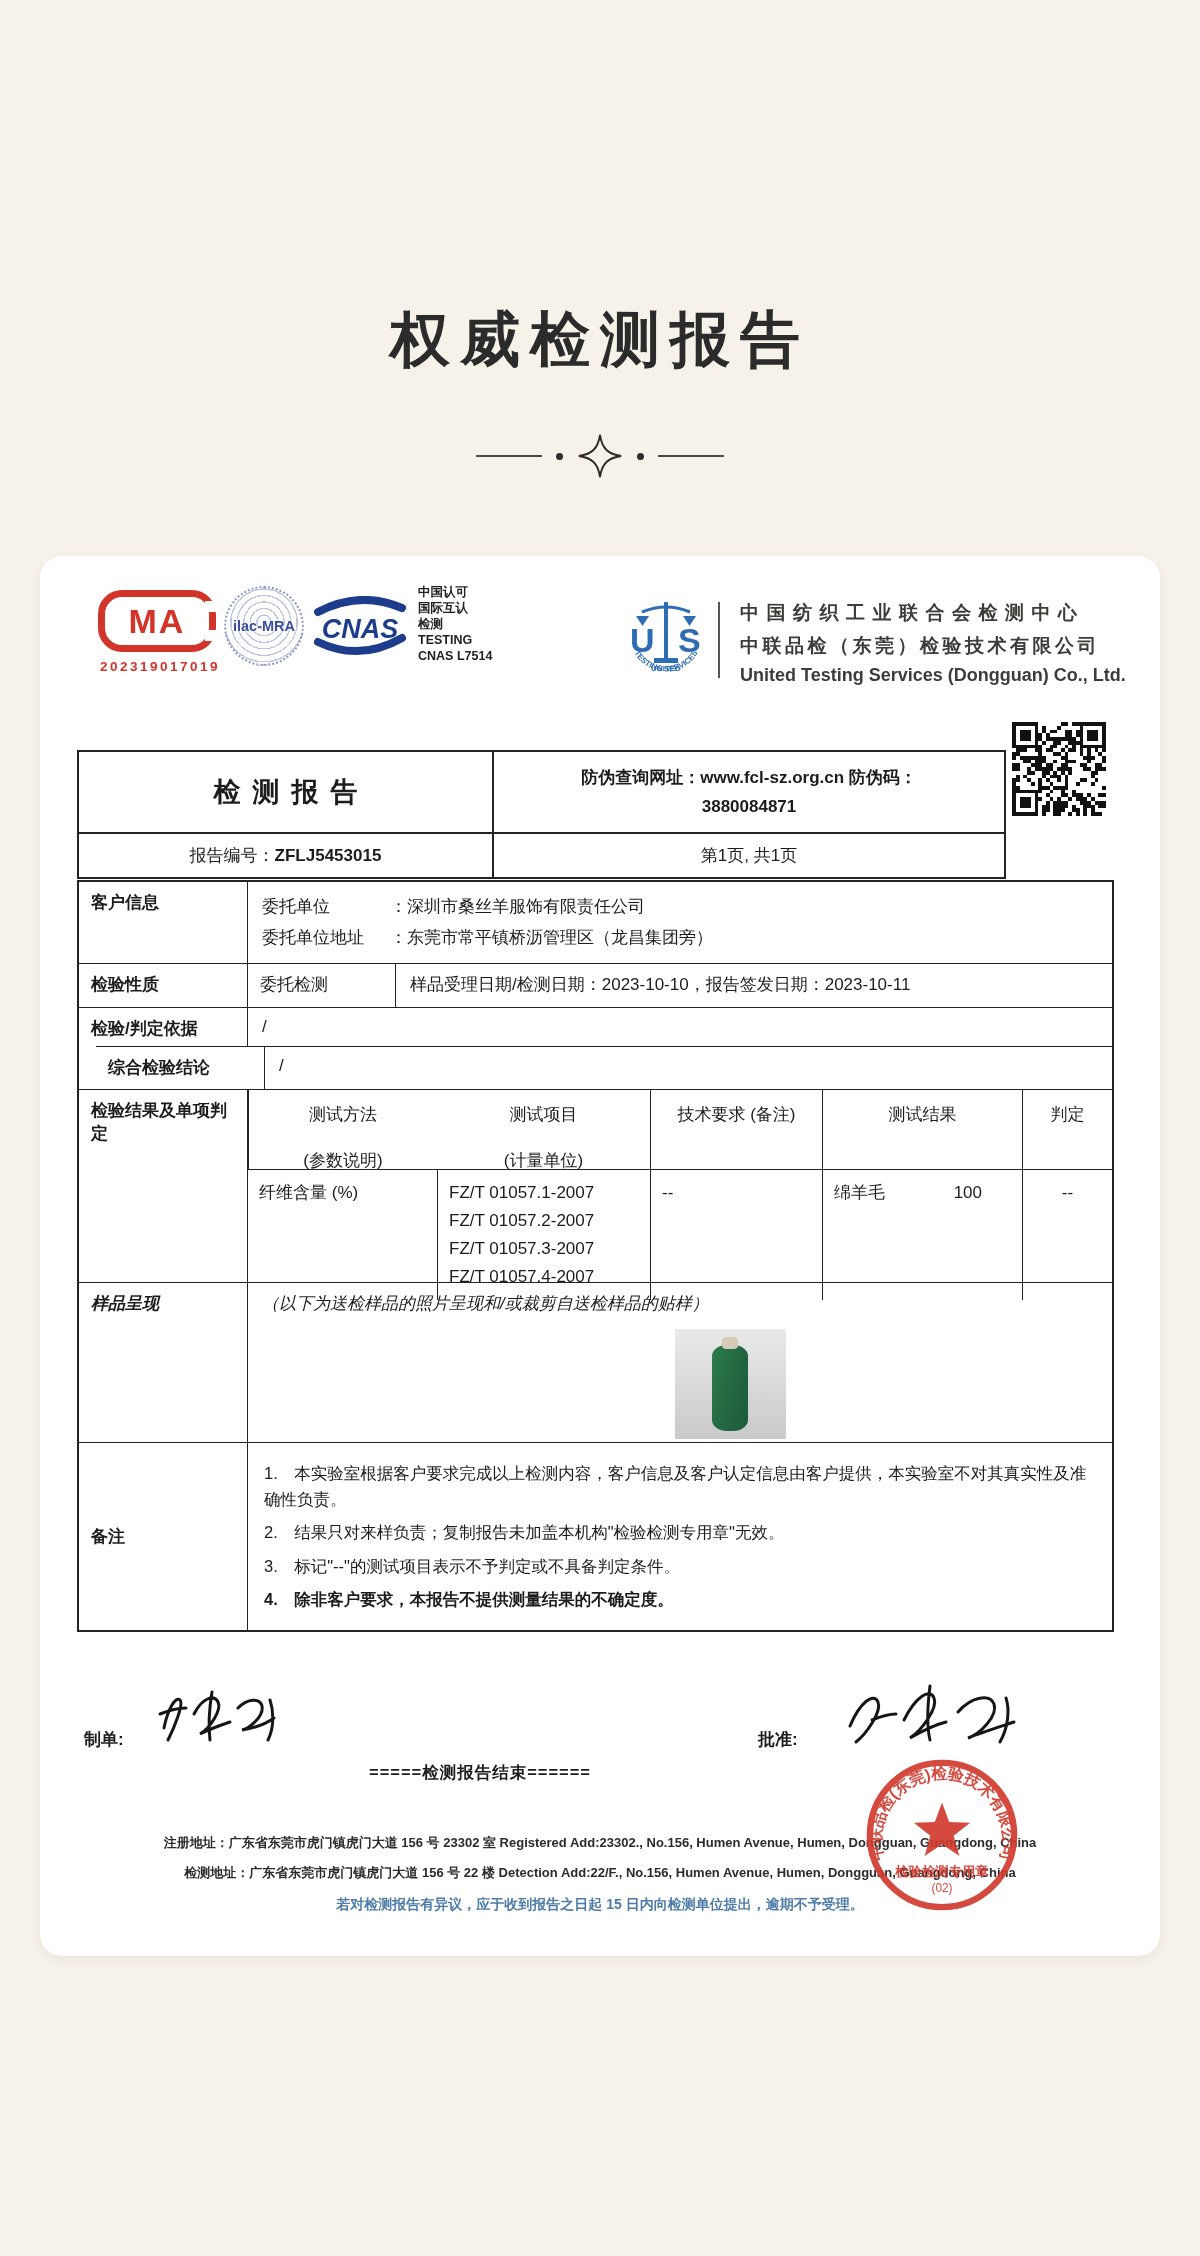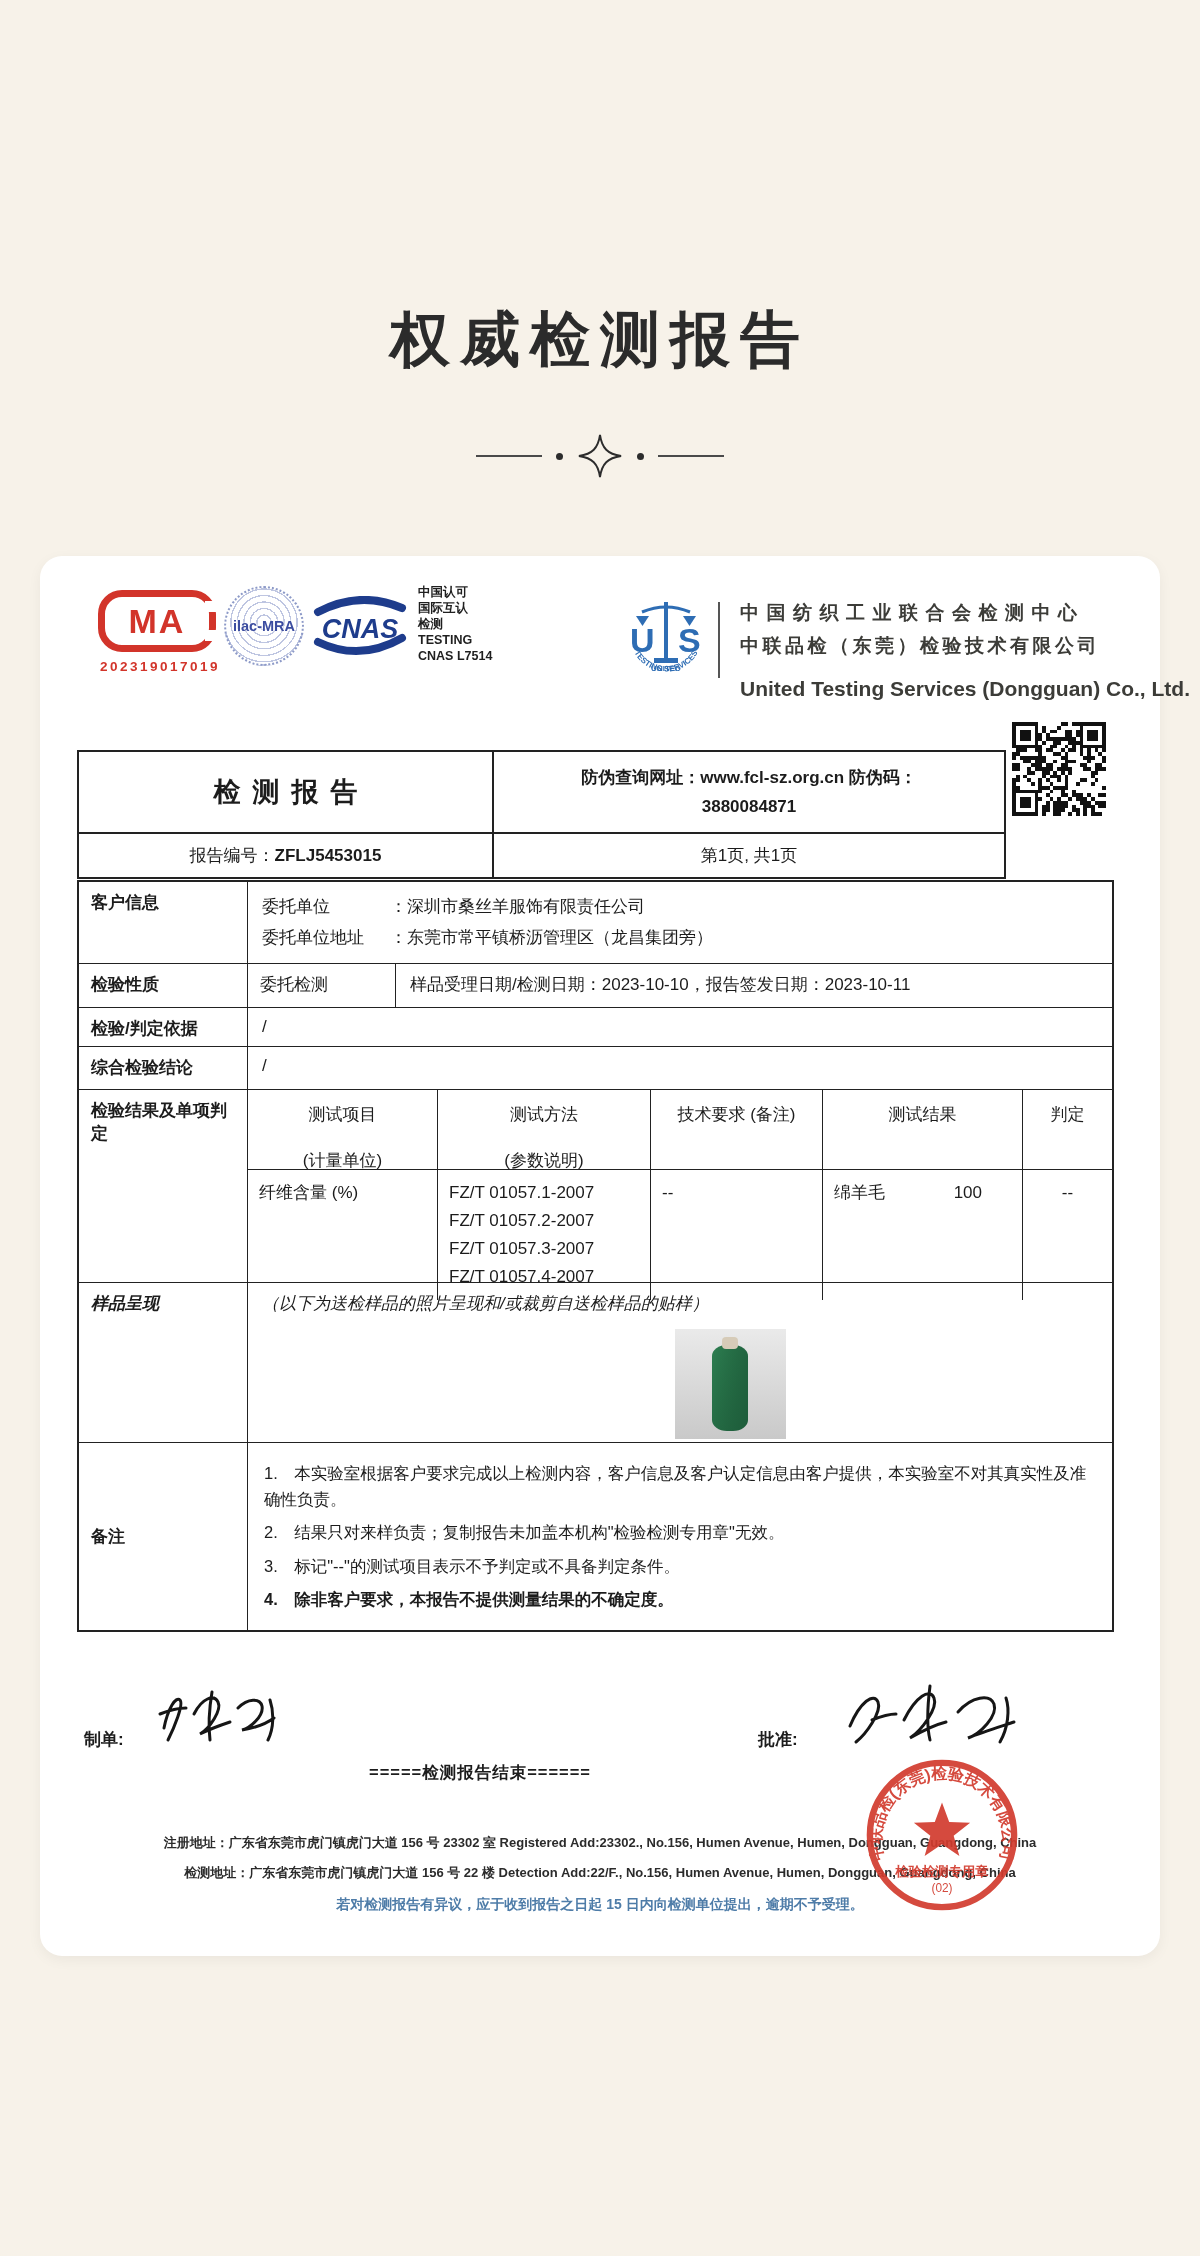--- a/index.html
+++ b/index.html
@@ -36,21 +36,21 @@
   .cnas { position:absolute; left:272px; top:40px; width:96px; height:60px; }
 
   .cnas-caption { position:absolute; left:378px; top:28px; font-size:12.5px; font-weight:700;
     line-height:16px; color:#1f1f1f; white-space:nowrap; }
 
   .uts { position:absolute; left:584px; top:38px; width:84px; height:92px; }
   .vline { position:absolute; left:678px; top:46px; width:2px; height:76px; background:#555; }
   .company { position:absolute; left:700px; top:44px; white-space:nowrap; color:#3c3c38; }
   .company .cn1 { font-size:19px; font-weight:800; letter-spacing:7.5px; }
   .company .cn2 { font-size:19px; font-weight:800; letter-spacing:3.5px; margin-top:7px; }
-  .company .en  { font-size:21px; font-weight:800; margin-top:18px; }
+  .company .en  { font-size:18px; font-weight:800; margin-top:6px; }
 
   .qr { position:absolute; left:972px; top:166px; width:94px; height:94px; background:#fff; }
   .qr i { position:absolute; background:#111; }
 
   
   .htable { position:absolute; left:37px; top:194px; width:929px; border:2.5px solid #222; background:#fff; }
   .hrow { display:flex; }
   .hrow + .hrow { border-top:2px solid #222; }
   .hcell-l { width:415px; flex:none; border-right:2px solid #222; display:flex; align-items:center; justify-content:center; }
   .hcell-r { flex:1; display:flex; flex-direction:column; align-items:center; justify-content:center; }
@@ -61,21 +61,21 @@
   .repno { font-size:17px; }
   .repno b { font-weight:800; }
   .pageinfo { font-size:17px; }
 
   
   .mtable { position:absolute; left:37px; top:324px; width:1037px; border:2.5px solid #222; background:#fff; font-size:17px; }
   .mrow { display:flex; }
   .mrow + .mrow { border-top:1.5px solid #222; }
   .mlabel { width:169px; flex:none; border-right:1.5px solid #222; padding:9px 12px; font-weight:600; }
   .mcontent { flex:1; padding:9px 14px; }
-  .r1 { height:81px; } .r2 { height:44px; } .r3 { height:44px; } .r4 { height:39px; } .r5 { height:43px; }
+  .r1 { height:81px; } .r2 { height:44px; } .r3 { height:44px; } .r4 { height:39px; } .r5 { height:43px;margin-left:17px; }
   .kv { display:flex; line-height:31px; }
   .kv .k  { width:128px; flex:none; }
   .kv .k2 { width:148px; flex:none; }
   .cell-consign { width:148px; flex:none; border-right:1.5px solid #222; padding:9px 12px; }
 
   .rwrap { flex:1; display:grid; grid-template-columns:189px 213px 172px 200px auto; grid-template-rows:79.5px auto; }
   .rc { border-left:1.5px solid #222; }
   .rc.first { border-left:none; }
   .rh { border-bottom:1.5px solid #222; display:flex; flex-direction:column; align-items:center; padding-top:13px; gap:23px; }
   .rd { padding:9px 11px; line-height:28px; }
@@ -562,27 +562,27 @@
       </div>
 
       <div class="mrow r5">
         <div class="mlabel">综合检验结论</div>
         <div class="mcontent">/</div>
       </div>
 
       <div class="mrow r-results">
         <div class="mlabel">检验结果及单项判定</div>
         <div class="rwrap">
+          <div class="rc rh">
+            <span>测试方法</span>
+            <span>(参数说明)</span>
+          </div>
           <div class="rc first rh">
             <span>测试项目</span>
             <span>(计量单位)</span>
-          </div>
-          <div class="rc rh">
-            <span>测试方法</span>
-            <span>(参数说明)</span>
           </div>
           <div class="rc rh">
             <span>技术要求 (备注)</span>
           </div>
           <div class="rc rh">
             <span>测试结果</span>
           </div>
           <div class="rc rh">
             <span>判定</span>
           </div>

